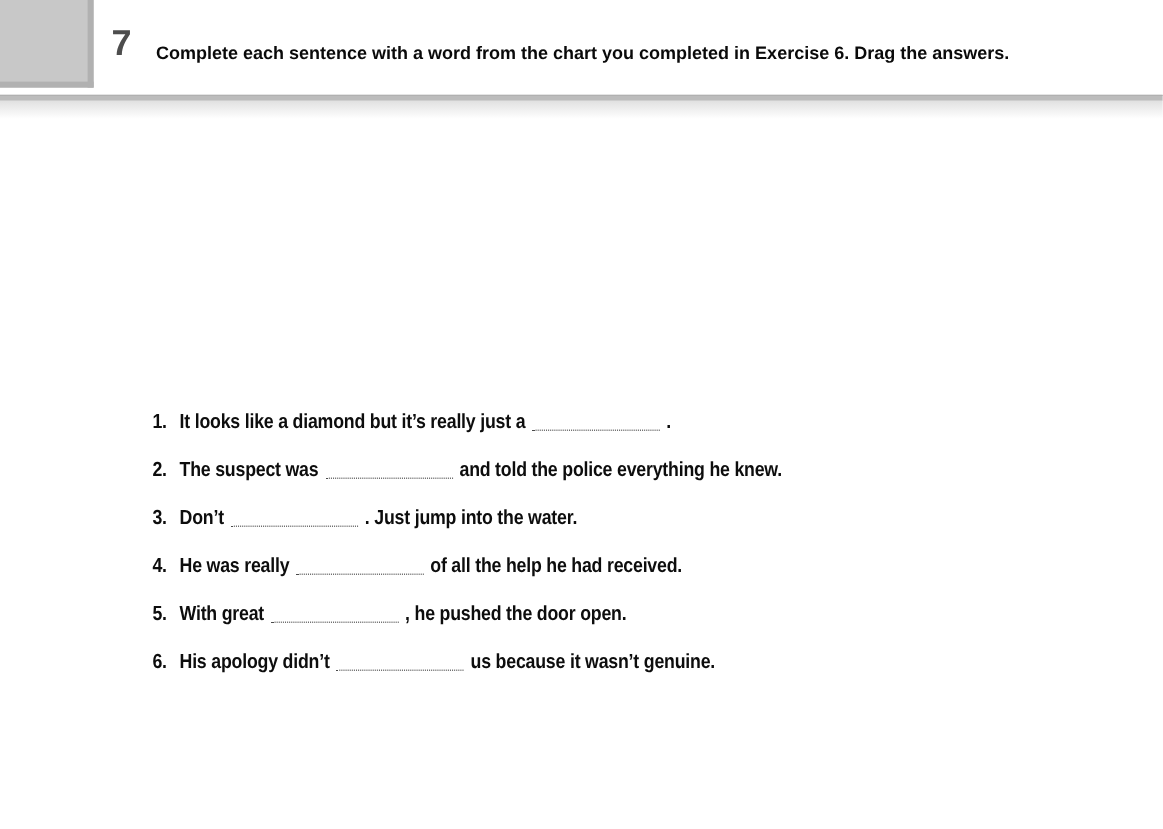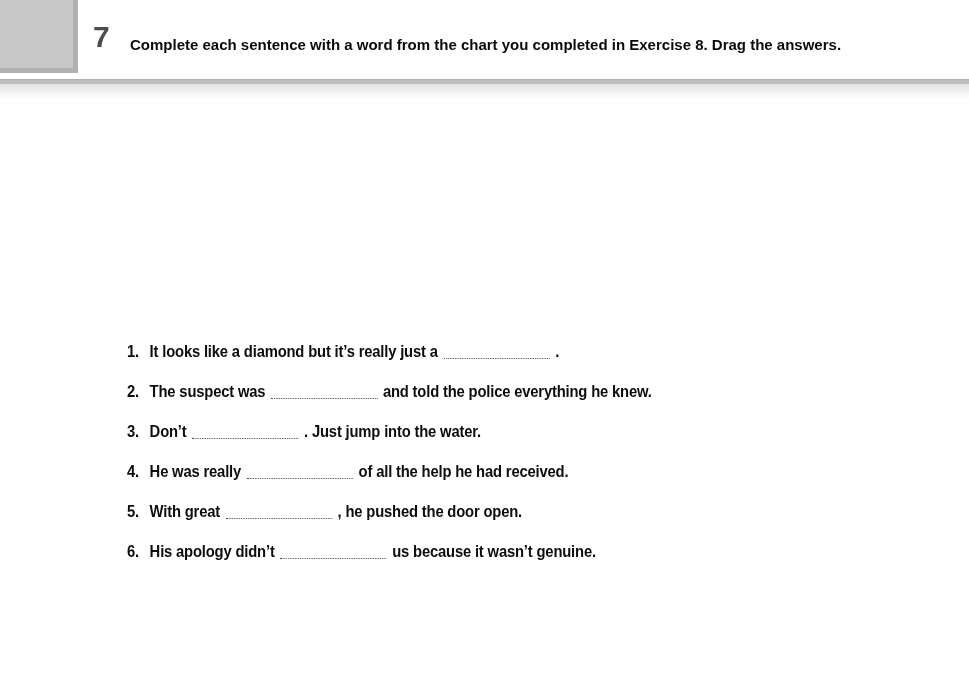--- a/index.html
+++ b/index.html
@@ -92,21 +92,21 @@
     vertical-align: -2px;
     margin: 0 2px;
   }
 </style>
 </head>
 <body>
 
 <div class="header">
   <div class="corner-square"></div>
   <div class="ex-number">7</div>
-  <div class="instruction">Complete each sentence with a word from the chart you completed in Exercise 8. Drag the answers.</div>
+  <div class="instruction">Complete each sentence with a word from the chart you completed in Exercise 6. Drag the answers.</div>
 </div>
 <div class="header-divider"></div>
 <div class="header-shadow"></div>
 
 <main class="sentences">
 
   <div class="row">
     <span class="num">1.</span>
     <span class="text"><span>It looks like a diamond but it’s really just a</span>
       <span class="blank"></span>

